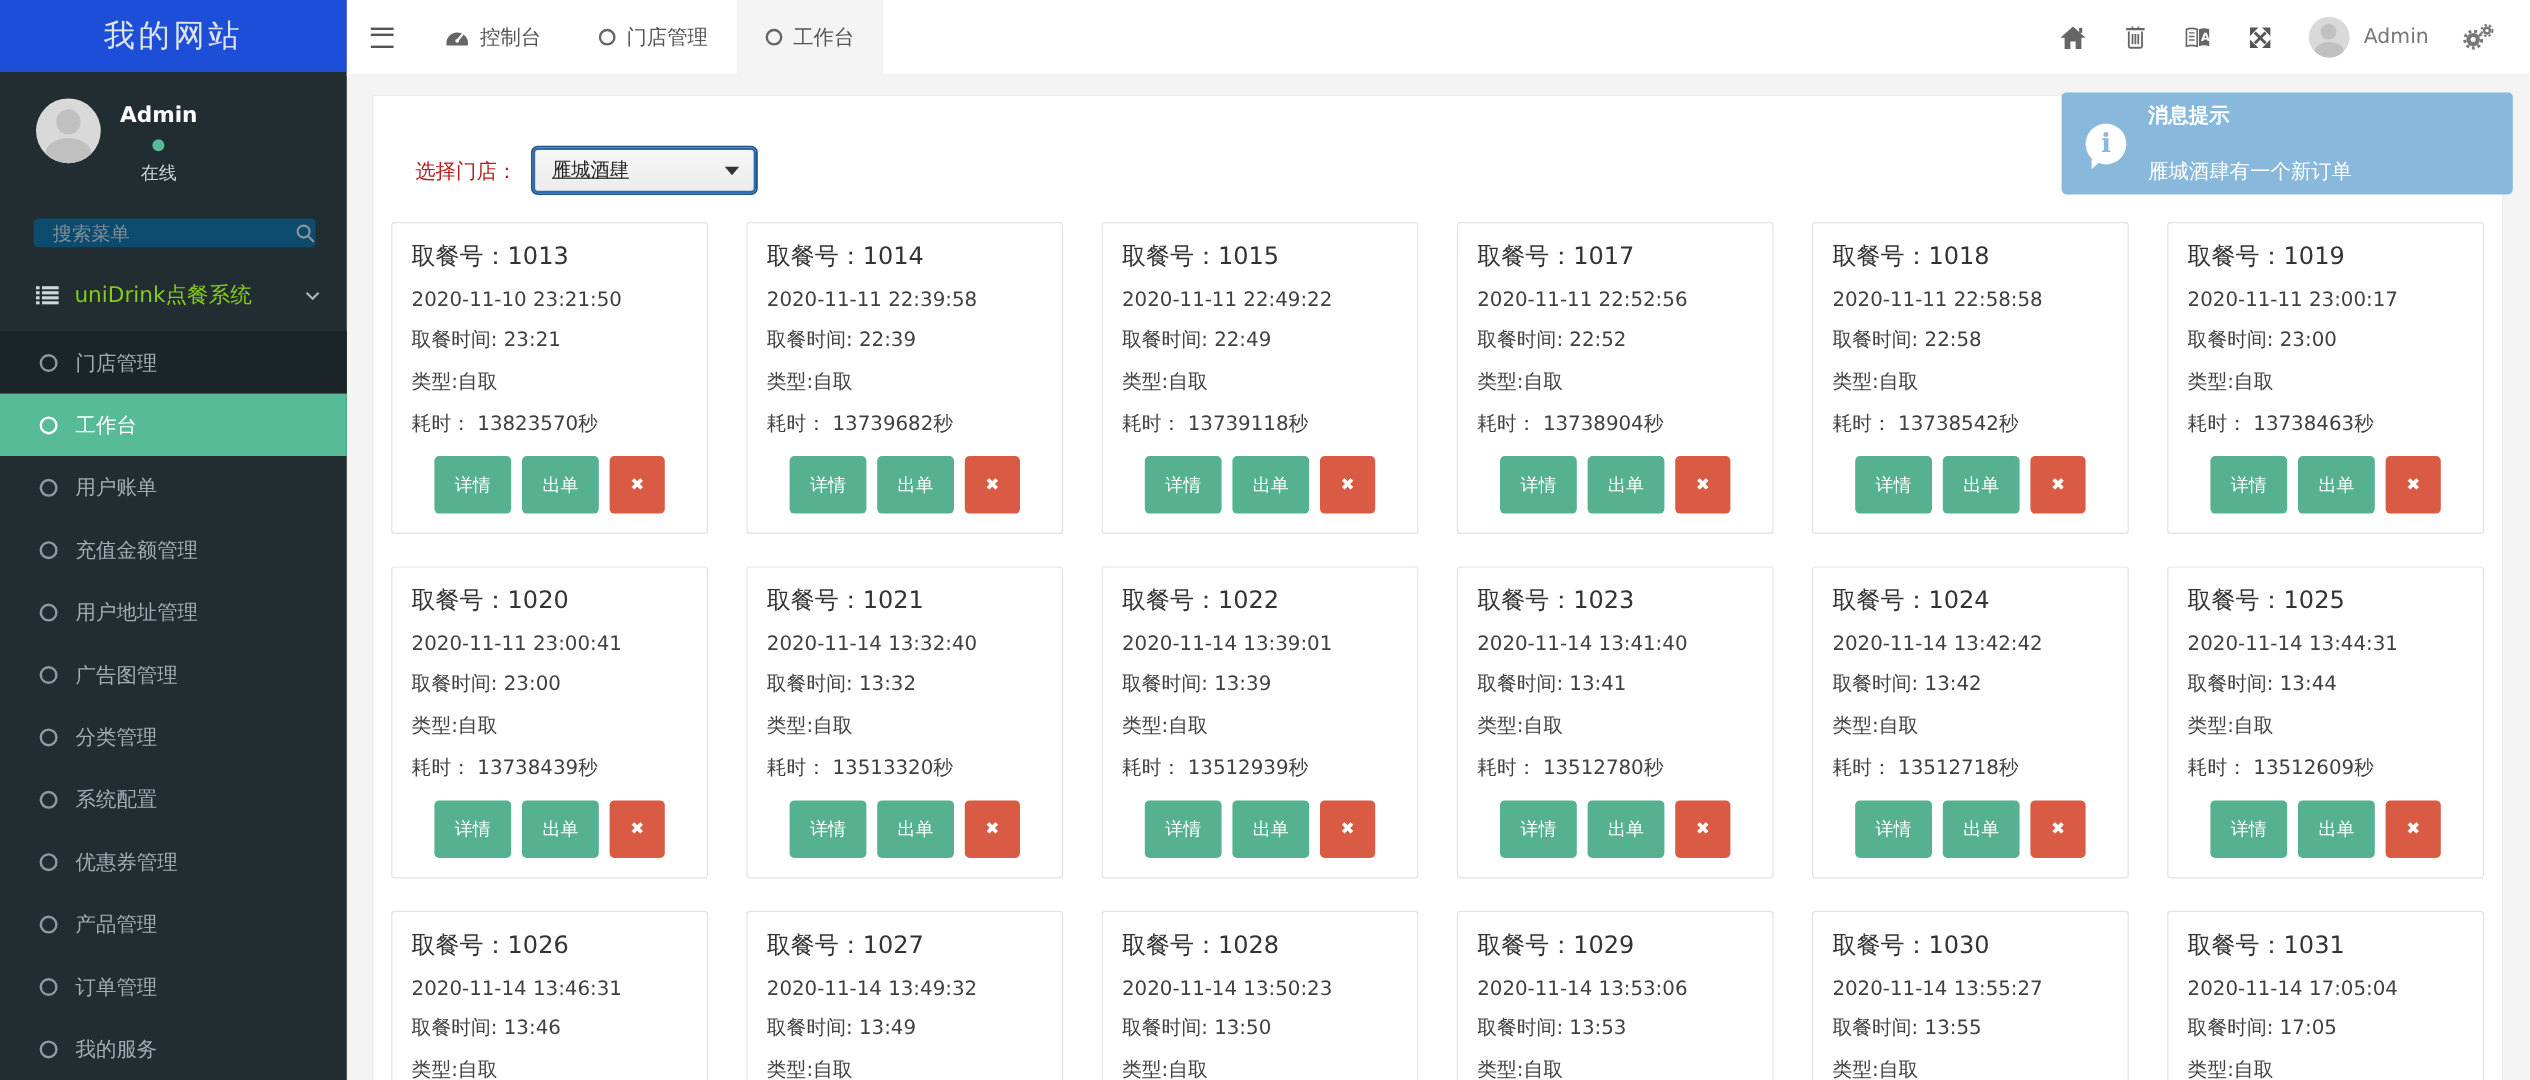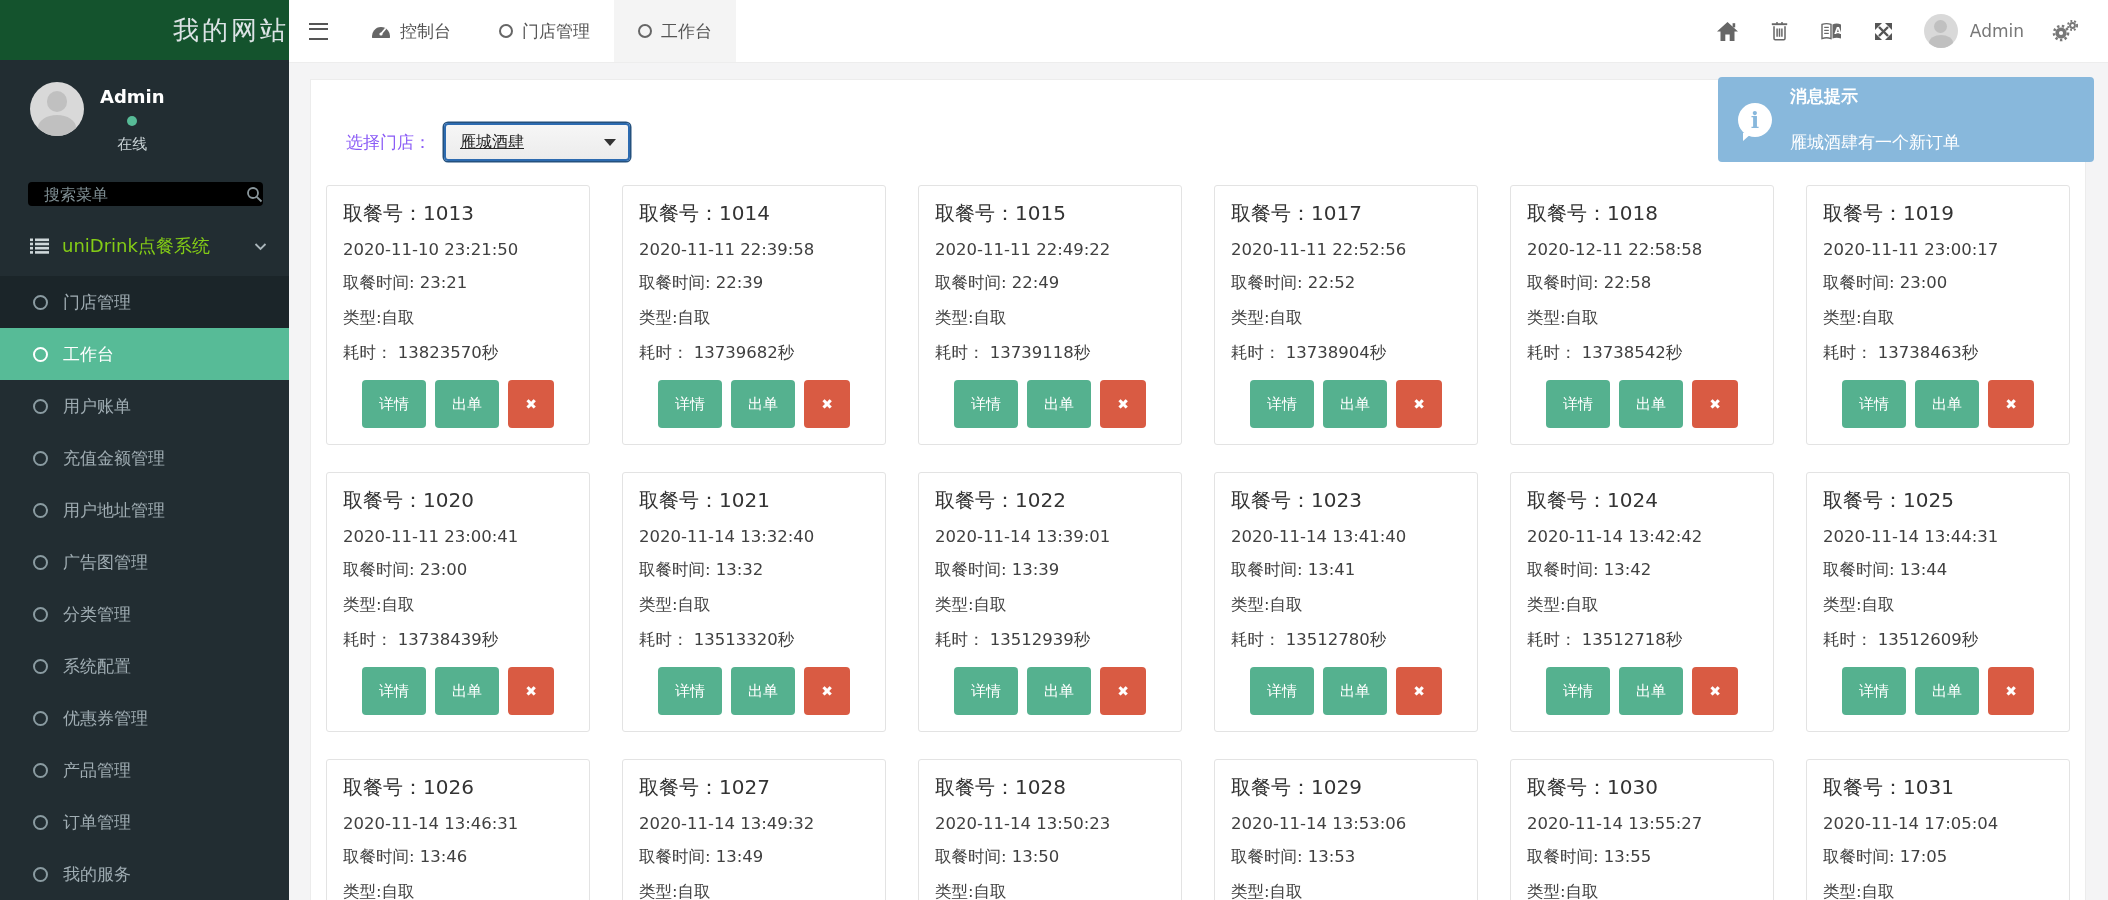--- a/index.html
+++ b/index.html
@@ -4,31 +4,31 @@
 <style>
   html,body{margin:0;padding:0;}
   body{
     width:2108px;height:900px;overflow:hidden;
     font-family:"DejaVu Sans","Liberation Sans",sans-serif;
     display:flex;background:#f4f4f5;
     -webkit-font-smoothing:antialiased;
   }
   
   .sidebar{width:289px;flex-shrink:0;background:#222d32;color:#a0adb3;display:flex;flex-direction:column;}
-  .site-title{height:60px;line-height:60px;text-align:right;color:#dde4e6;font-size:26px;letter-spacing:3px;background:#14532d;}
+  .site-title{height:60px;line-height:60px;text-align:center;color:#dde4e6;font-size:26px;letter-spacing:3px;background:#1d4ed8;}
   .user-panel{display:flex;align-items:flex-start;gap:16px;padding:22px 15px 10px 30px;}
   .avatar{background:#d9d9d9;border-radius:50%;position:relative;overflow:hidden;}
   .avatar::before{content:"";position:absolute;width:38%;height:38%;border-radius:50%;background:#c0c0c0;top:17%;left:31%;}
   .avatar::after{content:"";position:absolute;width:72%;height:48%;border-radius:50% 50% 0 0;background:#c0c0c0;bottom:-10%;left:14%;}
   .avatar.big{width:54px;height:54px;}
   .avatar.small{width:34px;height:34px;}
   .user-name{color:#fff;font-weight:bold;font-size:18px;margin-top:4px;}
   .user-status{display:flex;align-items:center;gap:9px;margin-top:9px;font-size:15px;color:#ccd5d8;flex-direction:column;}
   .dot{width:10px;height:10px;border-radius:50%;background:#57bb97;}
-  .search-box{margin:18px 26px 20px 28px;background:#000000;border-radius:4px;height:42px;display:flex;align-items:center;padding:0 14px;}
+  .search-box{margin:18px 26px 20px 28px;background:#0c4a6e;border-radius:4px;height:42px;display:flex;align-items:center;padding:0 14px;}
   .search-box input{flex:1;background:transparent;border:none;outline:none;color:#aeb9bd;font-size:16px;font-family:inherit;}
   .search-box input::placeholder{color:#7f8f94;}
   .menu-group-header{display:flex;align-items:center;gap:13px;padding:8px 22px 8px 30px;color:#84cc16;font-size:18px;}
   .menu-group-header .chev{margin-left:auto;}
   .menu{list-style:none;margin:10px 0 0 0;padding:0;}
   .menu-item{height:52px;display:flex;align-items:center;gap:15px;padding-left:33px;font-size:17px;color:#a0adb3;cursor:pointer;}
   .menu-item.hover{background:#1b2529;}
   .menu-item.active{background:#57bb97;color:#fff;}
   .circ{width:15px;height:15px;border-radius:50%;border:2px solid #8a9ba1;box-sizing:border-box;flex-shrink:0;}
   .menu-item.active .circ{border-color:#fff;}
@@ -43,21 +43,21 @@
   .nav-tab.active{background:#f4f4f4;}
   .nav-tab .circ{width:14px;height:14px;border-color:#666;}
   .nav-right{margin-left:auto;display:flex;align-items:center;gap:0;padding-right:18px;}
   .nav-icon{width:52px;display:flex;align-items:center;justify-content:center;cursor:pointer;height:100%;}
   .nav-user{display:flex;align-items:center;gap:12px;padding:0 14px;cursor:pointer;}
   .nav-user-label{font-size:17px;color:#777;}
   
   .content{flex:1;position:relative;padding:16px 22px 0 21px;overflow:hidden;}
   .panel{background:#fff;border:1px solid #ececec;box-sizing:border-box;height:1400px;padding:0 15px;}
   .toolbar-row{display:flex;align-items:center;gap:13px;margin:0 0 24px 20px;padding-top:43px;}
-  .store-label{color:#8b5cf6;font-size:17px;}
+  .store-label{color:#b91c1c;font-size:17px;}
   .store-select{width:186px;height:38px;box-sizing:border-box;background:linear-gradient(#f6f6f6,#ececec);
     border:2px solid #2d6bb0;border-radius:4px;box-shadow:0 0 0 1.5px #24517e;
     display:flex;align-items:center;padding:0 12px 0 14px;font-size:16px;color:#222;cursor:pointer;text-decoration:underline;}
   .store-select .sel-caret{margin-left:auto;width:0;height:0;border-left:6px solid transparent;border-right:6px solid transparent;border-top:7px solid #333;}
   
   .toast{position:absolute;top:14px;right:14px;width:376px;height:85px;background:#88b8dc;border-radius:4px;
     display:flex;align-items:center;padding-left:20px;box-sizing:border-box;color:#fff;z-index:5;cursor:pointer;}
   .toast-icon{width:34px;height:34px;border-radius:50%;background:#fff;color:#88b8dc;display:flex;align-items:center;justify-content:center;
     font-family:"DejaVu Serif","Liberation Serif",serif;font-weight:bold;font-size:22px;flex-shrink:0;position:relative;}
   .toast-icon::after{content:"";position:absolute;bottom:-4px;left:5px;width:0;height:0;border-top:8px solid #fff;border-right:9px solid transparent;}
@@ -332,21 +332,21 @@
     <div class="o-line o-elapsed">耗时： 13738904秒</div>
     <div class="o-btns">
       <button class="btn btn-green b-detail">详情</button>
       <button class="btn btn-green b-print">出单</button>
       <button class="btn btn-red b-close">✖</button>
     </div>
   </div>
 
   <div class="order-card">
     <div class="o-title"><span class="o-no-label">取餐号：</span><span class="o-no">1018</span></div>
-    <div class="o-line o-created">2020-12-11 22:58:58</div>
+    <div class="o-line o-created">2020-11-11 22:58:58</div>
     <div class="o-line o-pickup">取餐时间: 22:58</div>
     <div class="o-line o-type">类型:自取</div>
     <div class="o-line o-elapsed">耗时： 13738542秒</div>
     <div class="o-btns">
       <button class="btn btn-green b-detail">详情</button>
       <button class="btn btn-green b-print">出单</button>
       <button class="btn btn-red b-close">✖</button>
     </div>
   </div>
 

